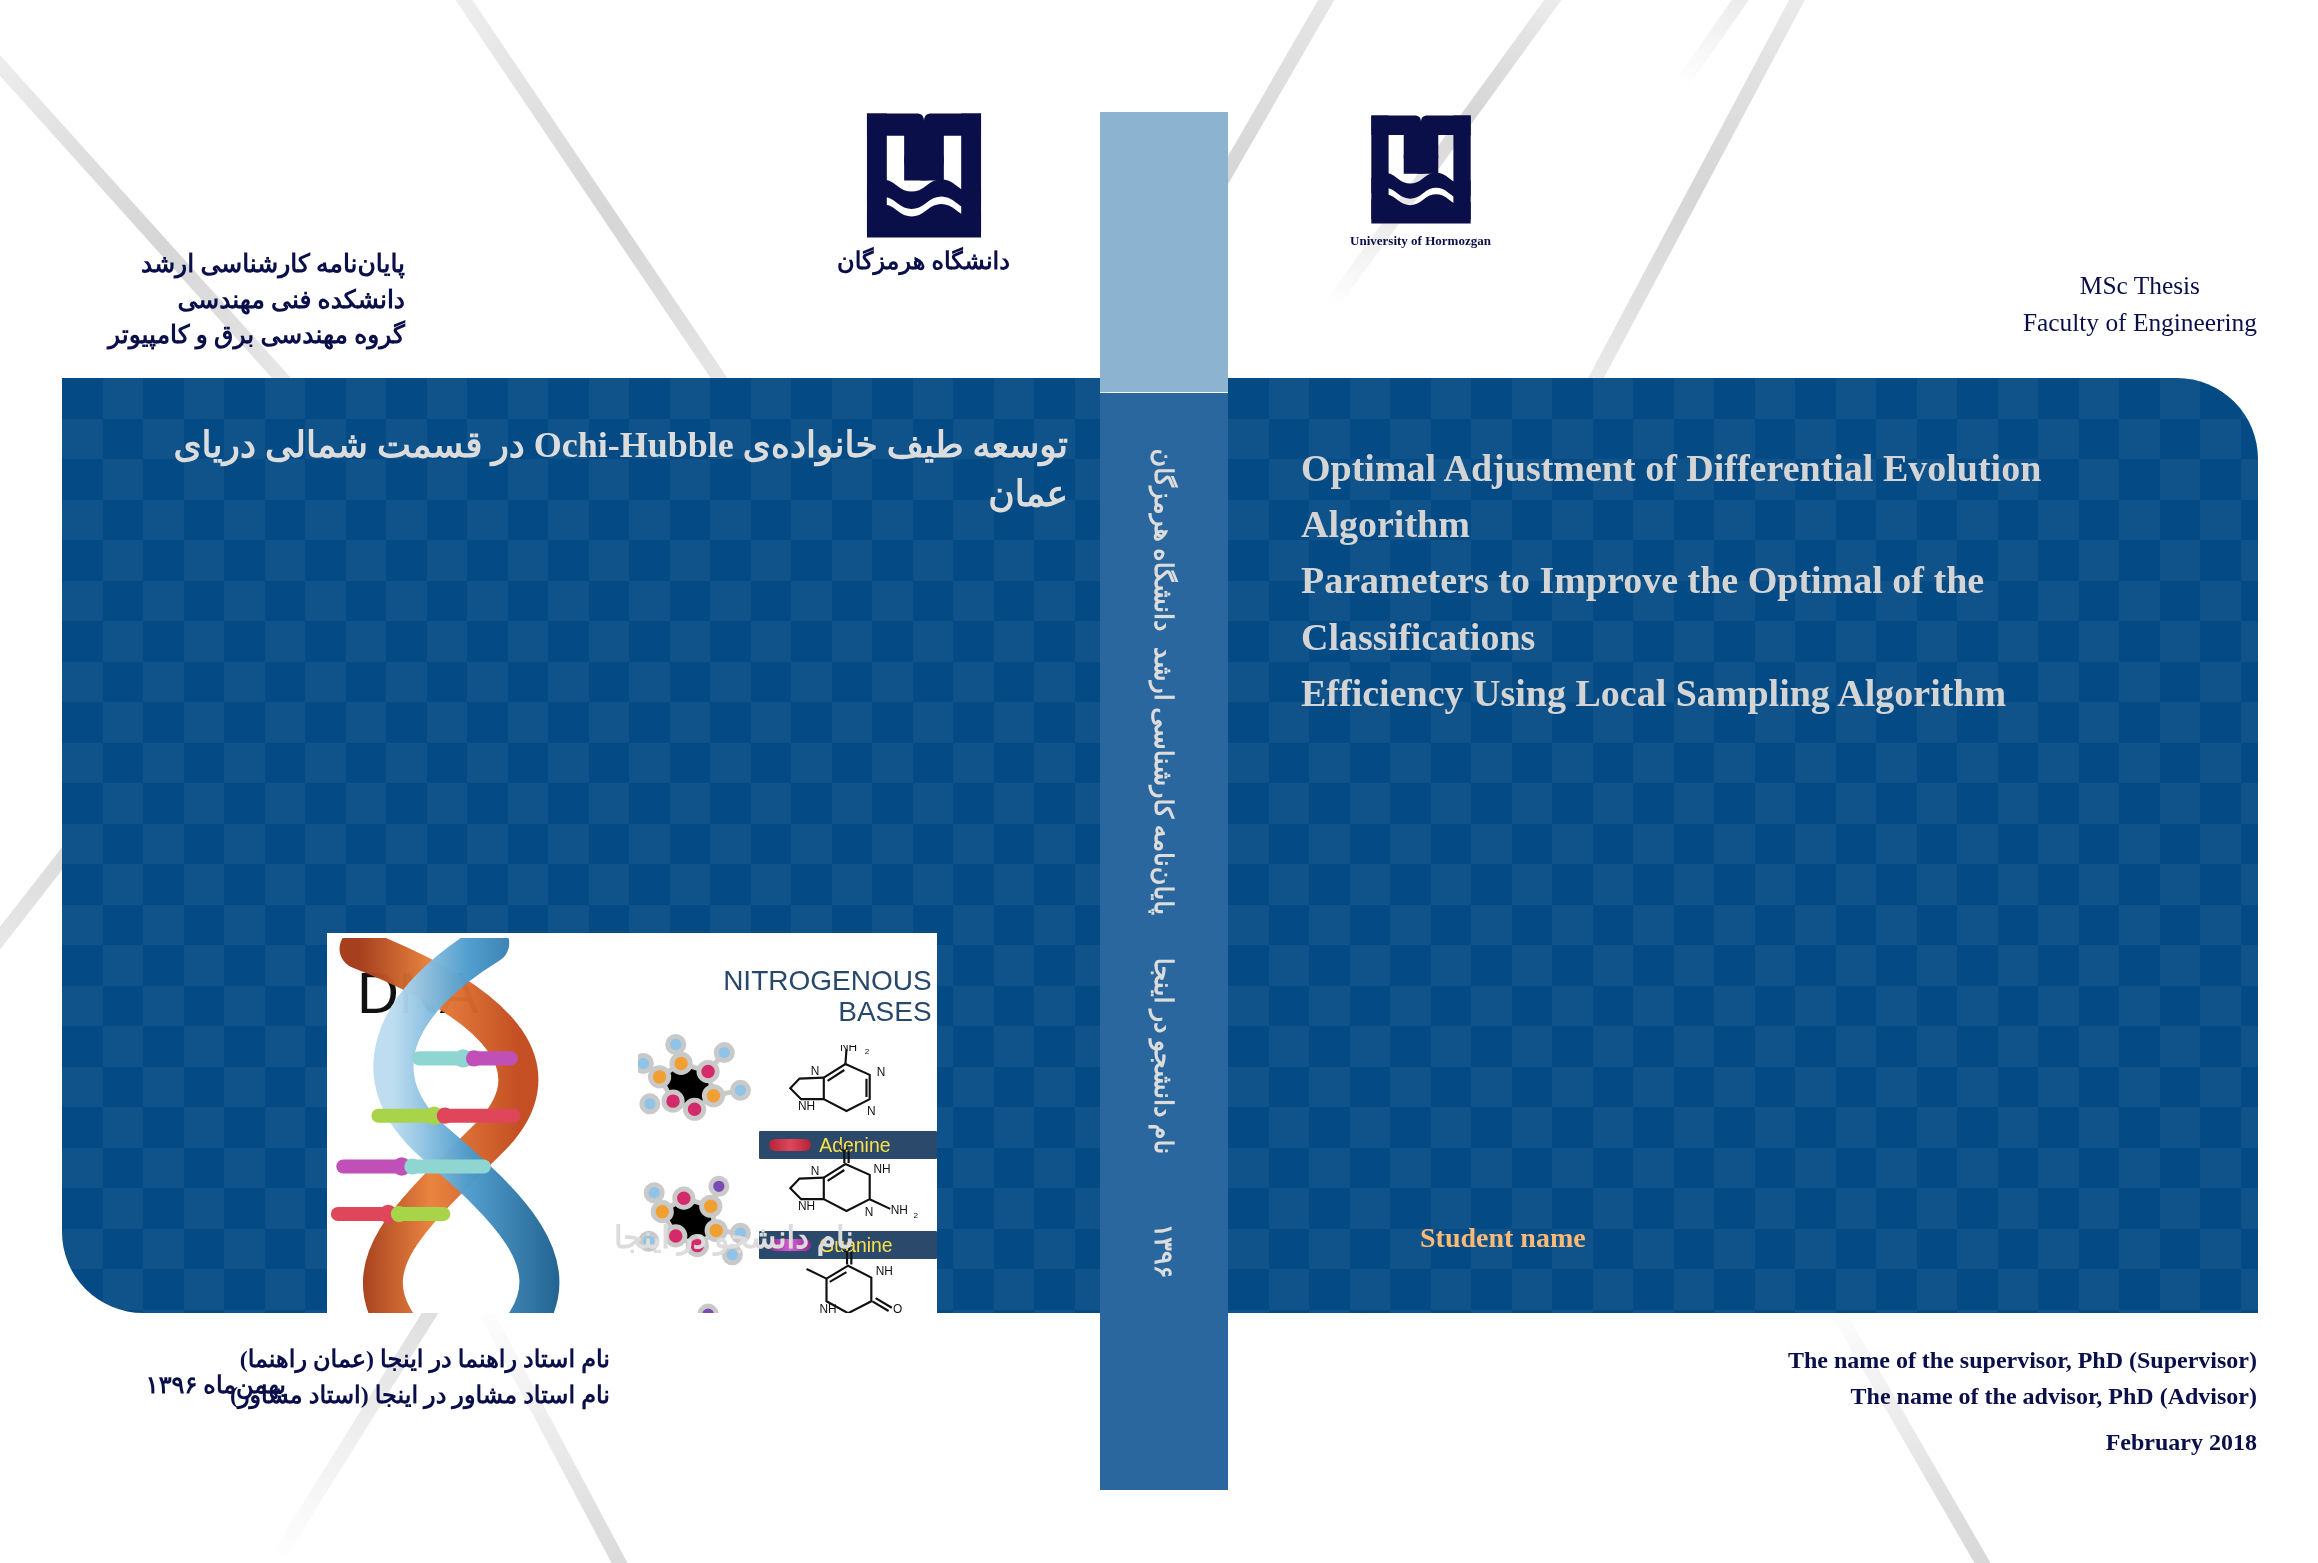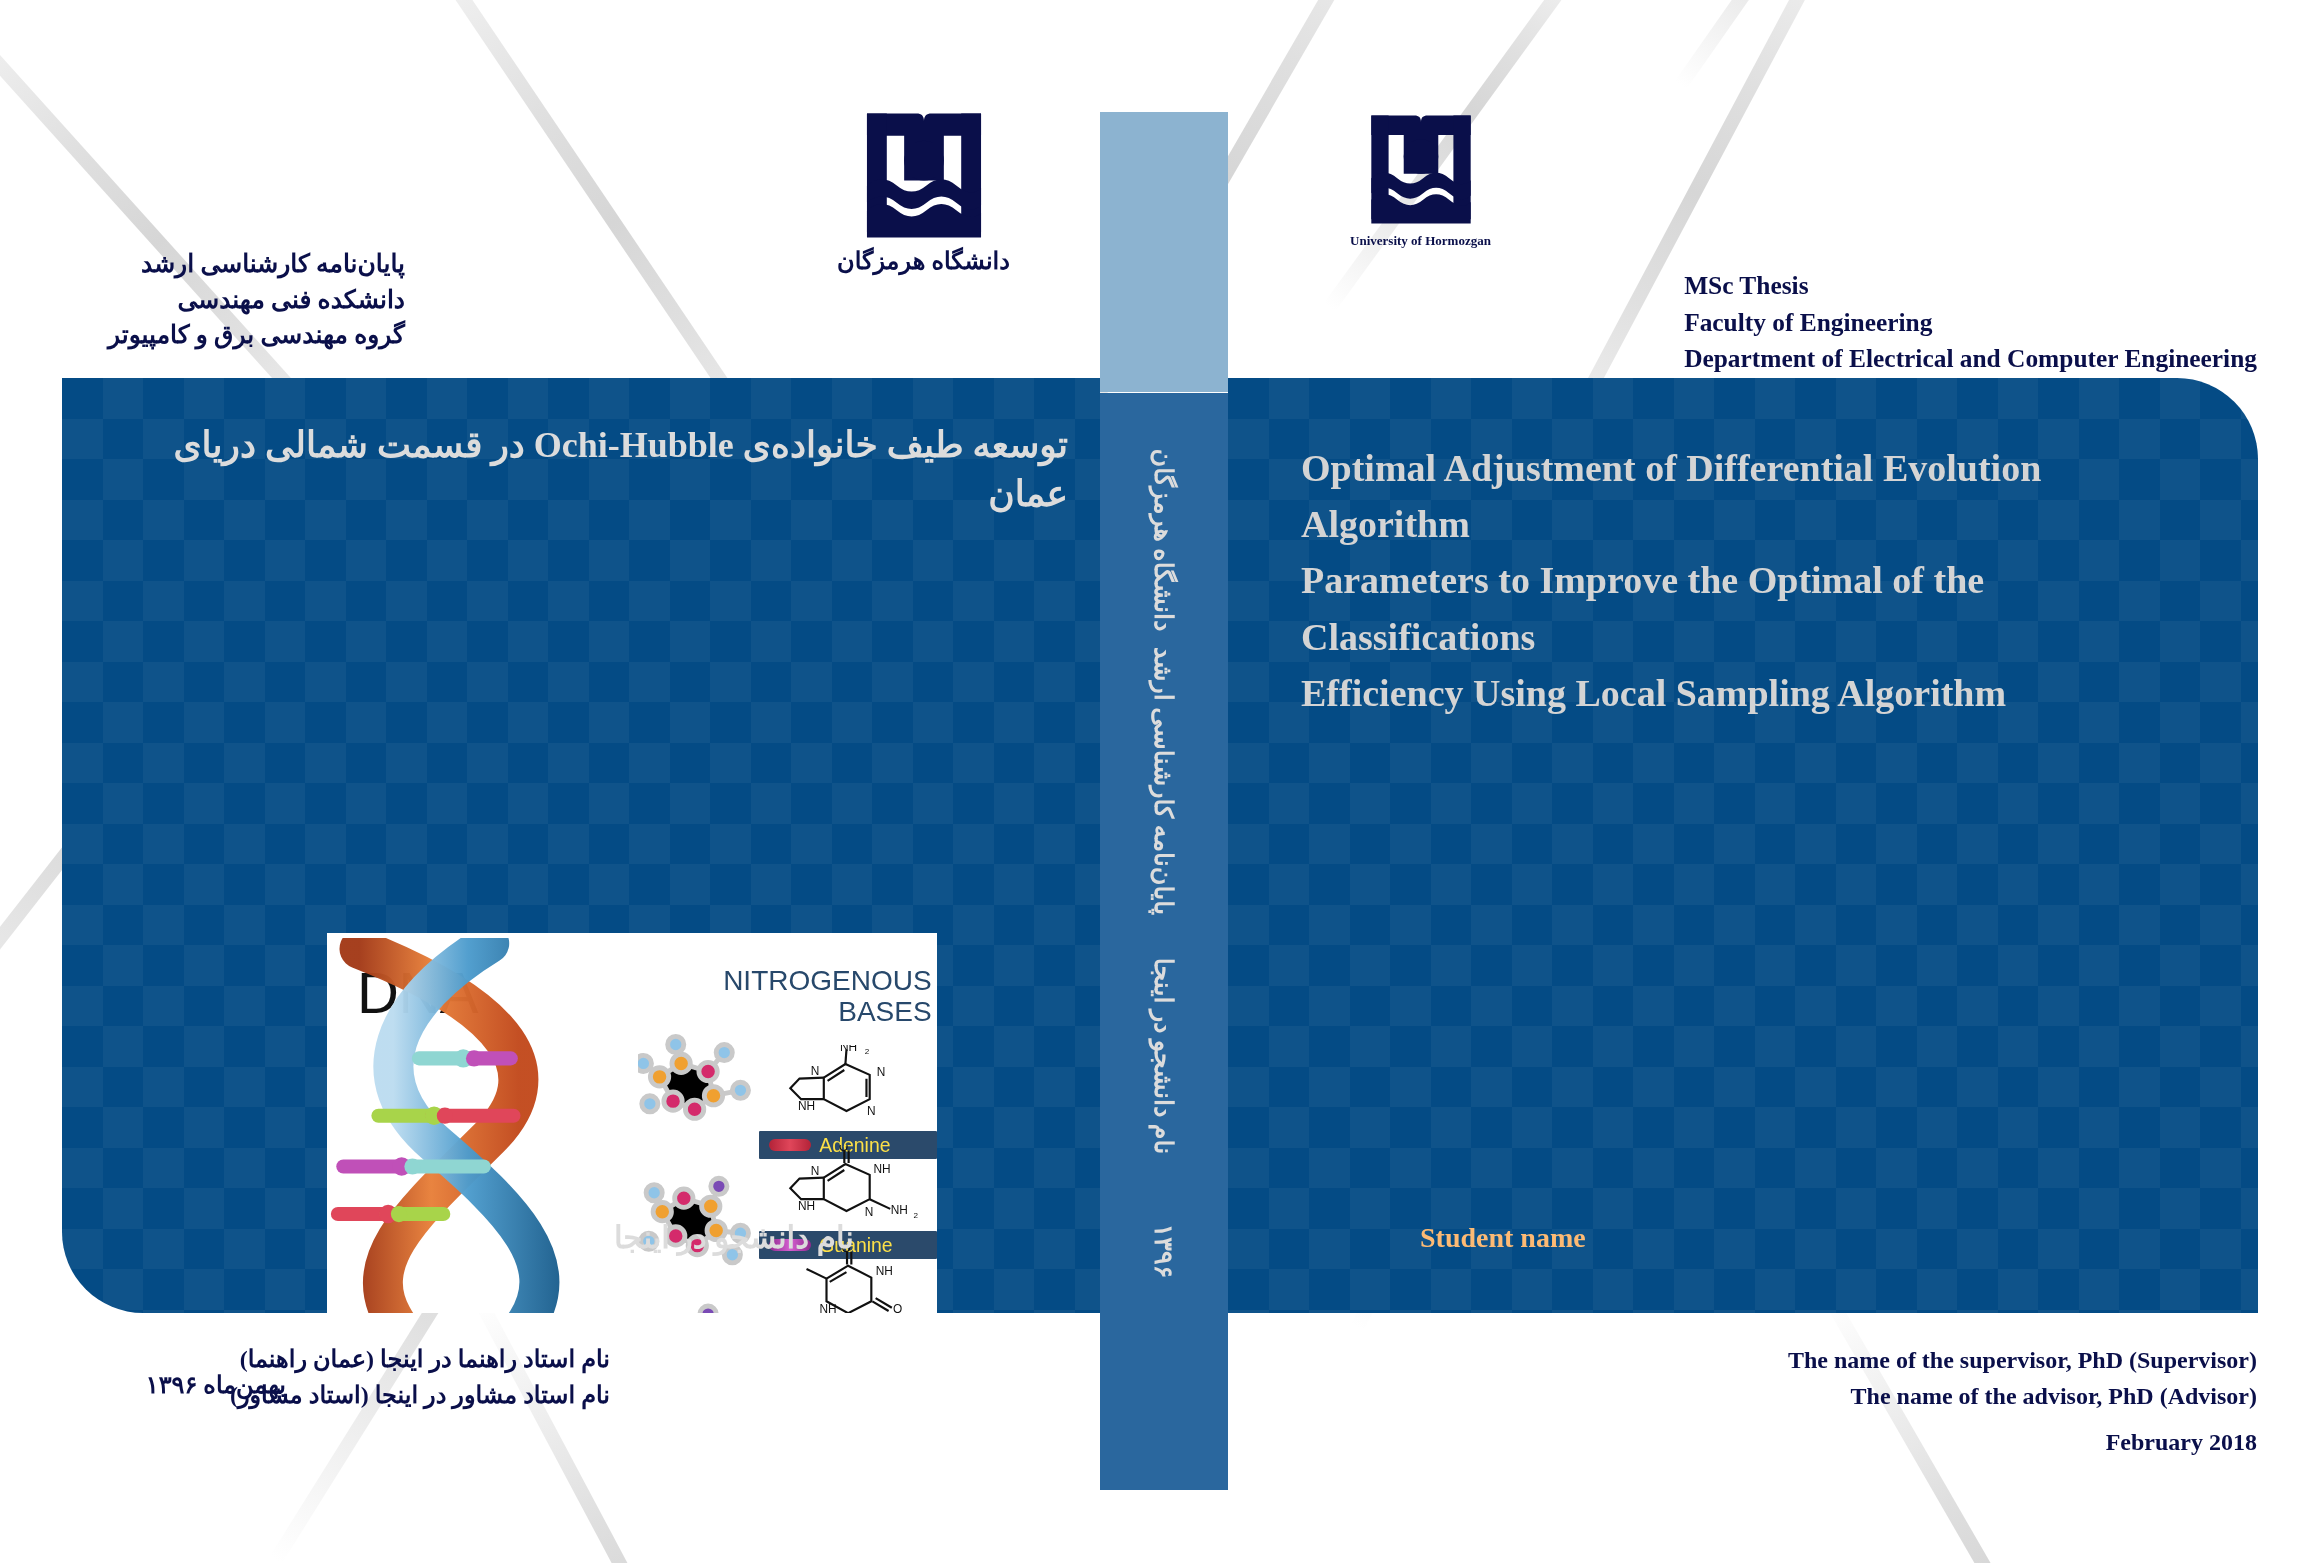--- a/index.html
+++ b/index.html
@@ -34,22 +34,22 @@
   #spine-top{position:absolute;left:1100px;top:112px;width:128px;height:280px;background:#8cb3d0;}
   #spine{position:absolute;left:1100px;top:393px;width:128px;height:1097px;background:#2a679e;overflow:hidden;}
   .spine-line{position:absolute;left:50%;transform:translateX(-50%) rotate(90deg);
      transform-origin:center center;white-space:nowrap;color:#dcdcdc;
      font-family:"Liberation Serif",serif;font-weight:bold;font-size:25.4px;
      direction:rtl;}
 
   
   .head-fa{position:absolute;left:70px;top:246px;width:335px;text-align:right;
      direction:rtl;color:#0a0f4a;font-weight:bold;font-size:25px;line-height:1.42;}
-  .head-en{position:absolute;right:62px;top:267px;text-align:left;
-     color:#0a0f4a;font-weight:bold;font-size:25.4px;line-height:1.44;}
+  .head-en{position:absolute;right:62px;top:267px;text-align:center;
+     color:#0a0f4a;font-weight:normal;font-size:25.4px;line-height:1.44;}
 
   
   .logo-wrap{position:absolute;text-align:center;}
   #logo-fa{left:813px;top:108px;width:221px;}
   #logo-en{left:1310px;top:108px;width:221px;}
   .logo-cap-fa{margin-top:4.3px;color:#0a0f4a;font-weight:bold;font-size:24px;direction:rtl;}
   .logo-cap-en{margin-top:2.2px;color:#0a0f4a;font-weight:bold;font-size:13px;
      font-family:"Liberation Serif",serif;}
 
   
@@ -122,21 +122,20 @@
       <circle fill="#0a0f4a" cx="50" cy="42" r="16"></circle>
       <path fill="#0a0f4a" d="M4 62 q12 -10 24 0 q12 10 24 0 q12 -10 24 0 q12 10 20 2 v14 q-8 8 -20 -2 q-12 -10 -24 0 q-12 10 -24 0 q-12 -10 -24 0 z"></path>
       <path fill="#0a0f4a" d="M4 82 q12 -10 24 0 q12 10 24 0 q12 -10 24 0 q12 10 20 2 v20 h-92 z"></path>
     </svg>
     <div class="logo-cap-fa">دانشگاه هرمزگان</div>
   </div>
 
   <div class="head-en">
     <div>MSc Thesis</div>
     <div>Faculty of Engineering</div>
-    <div>Department of Electrical and Computer Engineering</div>
   </div>
 
   <div class="logo-wrap" id="logo-en">
     <svg width="108" height="123" viewBox="0 0 100 108" style="display:block;margin:0 auto;">
       <path fill="#0a0f4a" d="M4 4 h40 c4 0 6 2 6 6 c0-4 2-6 6-6 h40 v18 h-30 v36 h-32 v-36 h-30 z"></path>
       <path fill="#0a0f4a" d="M4 4 h16 v96 h-16 z"></path>
       <path fill="#0a0f4a" d="M80 4 h16 v96 h-16 z"></path>
       <circle fill="#0a0f4a" cx="50" cy="42" r="16"></circle>
       <path fill="#0a0f4a" d="M4 62 q12 -10 24 0 q12 10 24 0 q12 -10 24 0 q12 10 20 2 v14 q-8 8 -20 -2 q-12 -10 -24 0 q-12 10 -24 0 q-12 -10 -24 0 z"></path>
       <path fill="#0a0f4a" d="M4 82 q12 -10 24 0 q12 10 24 0 q12 -10 24 0 q12 10 20 2 v20 h-92 z"></path>

